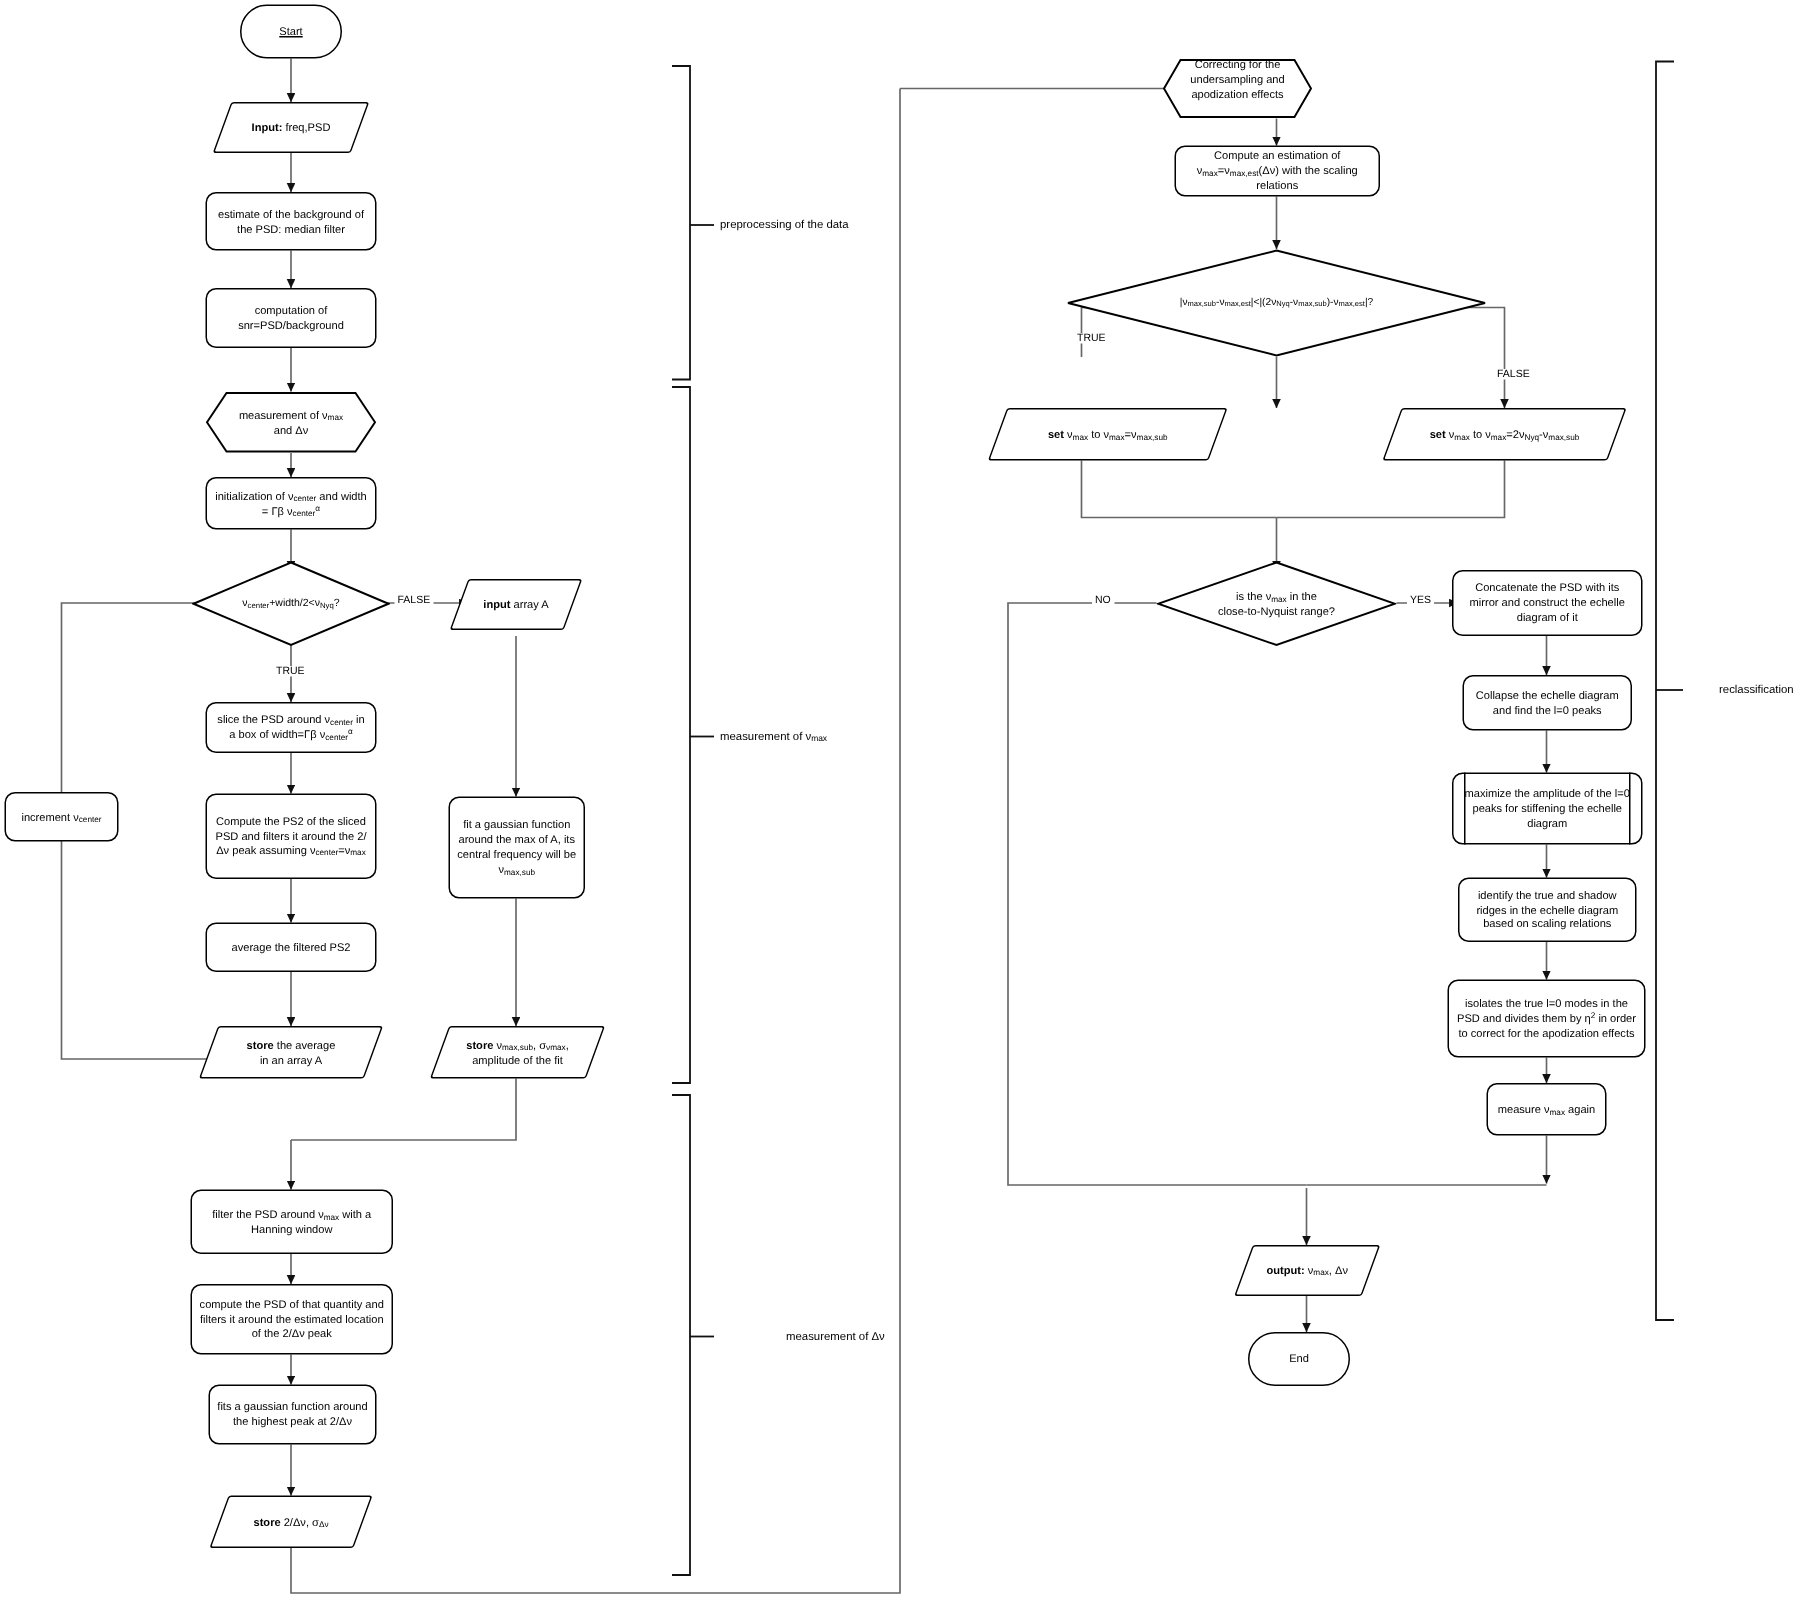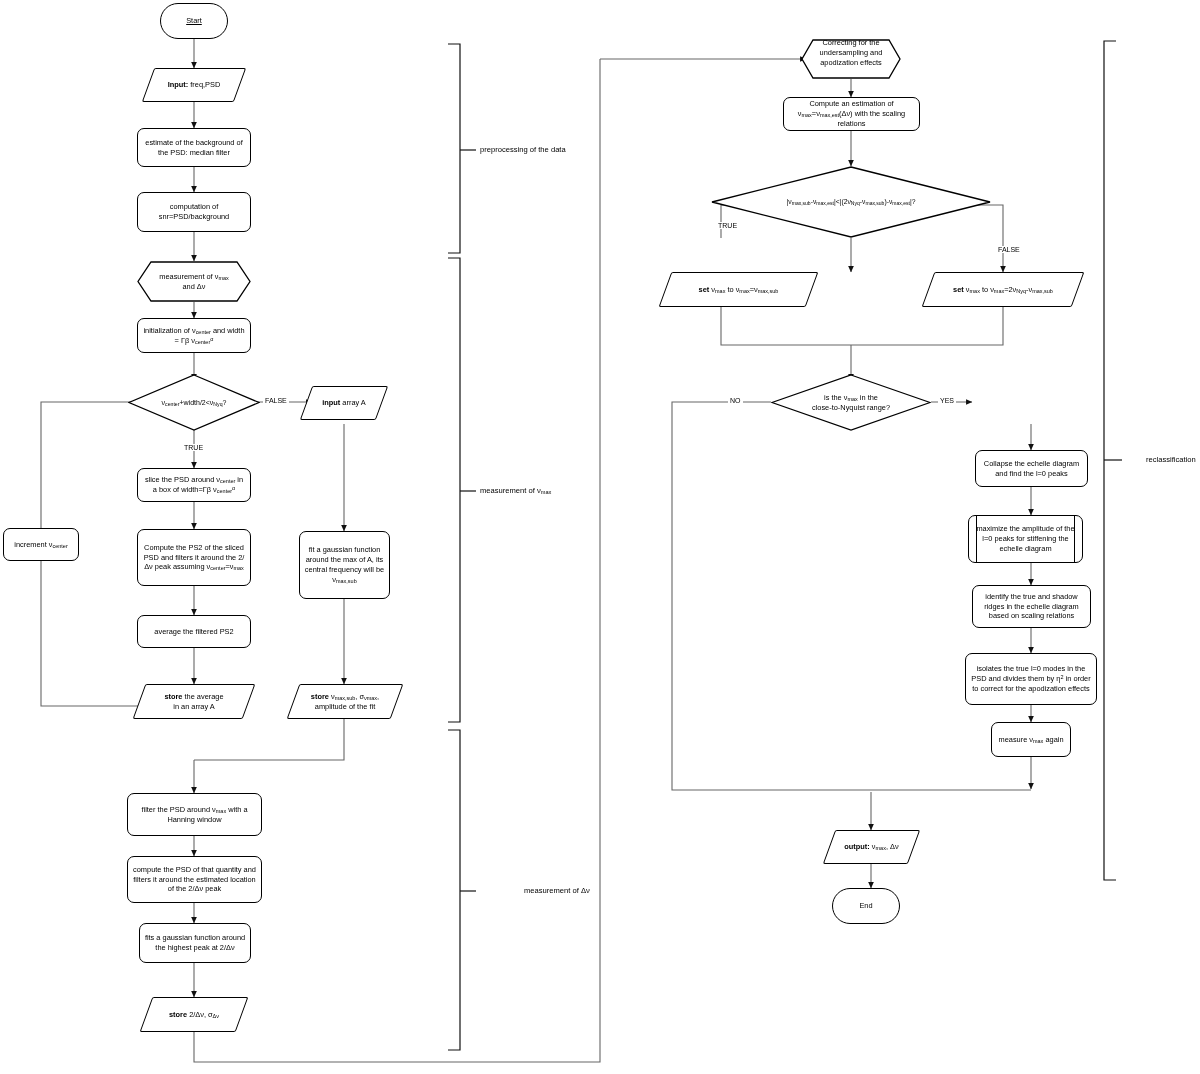--- a/index.html
+++ b/index.html
@@ -309,21 +309,21 @@
 
   <div class="node shape-process" style="left:139px;top:923px;width:112px;height:40px;">
     <span class="txt">fits a gaussian function around the highest peak at 2/Δν</span>
   </div>
 
   <div class="node shape-data" style="left:146px;top:997px;width:96px;height:35px;">
     <div class="skewbox"></div>
     <span class="txt"><b>store</b> 2/Δν, σ<sub>Δν</sub></span>
   </div>
 
-  <div class="node shape-hex" style="left:801px;top:39px;width:100px;height:28px;">
+  <div class="node shape-hex" style="left:775px;top:39px;width:100px;height:28px;">
     <svg class="hexsvg" viewBox="0 0 100 40" preserveAspectRatio="none">
       <polygon points="12,1 88,1 99,20 88,39 12,39 1,20" fill="#fff" stroke="#000" stroke-width="1.3"></polygon>
     </svg>
     <span class="txt">Correcting for the undersampling and apodization effects</span>
   </div>
 
   <div class="node shape-process" style="left:783px;top:97px;width:137px;height:34px;">
     <span class="txt">Compute an estimation of ν<sub>max</sub>=ν<sub>max,est</sub>(Δν) with the scaling relations</span>
   </div>
 
@@ -344,26 +344,29 @@
     <span class="txt"><b>set</b> ν<sub>max</sub> to ν<sub>max</sub>=2ν<sub>Nyq</sub>-ν<sub>max,sub</sub></span>
   </div>
 
   <div class="node shape-decision" style="left:771px;top:374px;width:160px;height:57px;">
     <svg class="diamond" viewBox="0 0 160 57" preserveAspectRatio="none">
       <polygon points="80,1 159,28.5 80,56 1,28.5" fill="#fff" stroke="#000" stroke-width="1.3"></polygon>
     </svg>
     <span class="txt">is the ν<sub>max</sub> in the<br>close-to-Nyquist range?</span>
   </div>
 
+  <div class="node shape-process" style="left:968px;top:380px;width:127px;height:44px;">
+    <span class="txt">Concatenate the PSD with its mirror and construct the echelle diagram of it</span>
+  </div>
 
   <div class="node shape-process" style="left:975px;top:450px;width:113px;height:37px;">
     <span class="txt">Collapse the echelle diagram and find the l=0 peaks</span>
   </div>
 
-  <div class="node shape-predef" style="left:968px;top:515px;width:115px;height:48px;">
+  <div class="node shape-predef" style="left:968px;top:515px;width:127px;height:48px;">
     <span class="txt">maximize the amplitude of the l=0 peaks for stiffening the echelle diagram</span>
   </div>
 
   <div class="node shape-process" style="left:972px;top:585px;width:119px;height:43px;text-align:center;">
     <span class="txt">identify the true and shadow ridges in the echelle diagram based on scaling relations</span>
   </div>
 
   <div class="node shape-process" style="left:965px;top:653px;width:132px;height:52px;">
     <span class="txt">isolates the true l=0 modes in the PSD and divides them by η<sup>2</sup> in order to correct for the apodization effects</span>
   </div>

